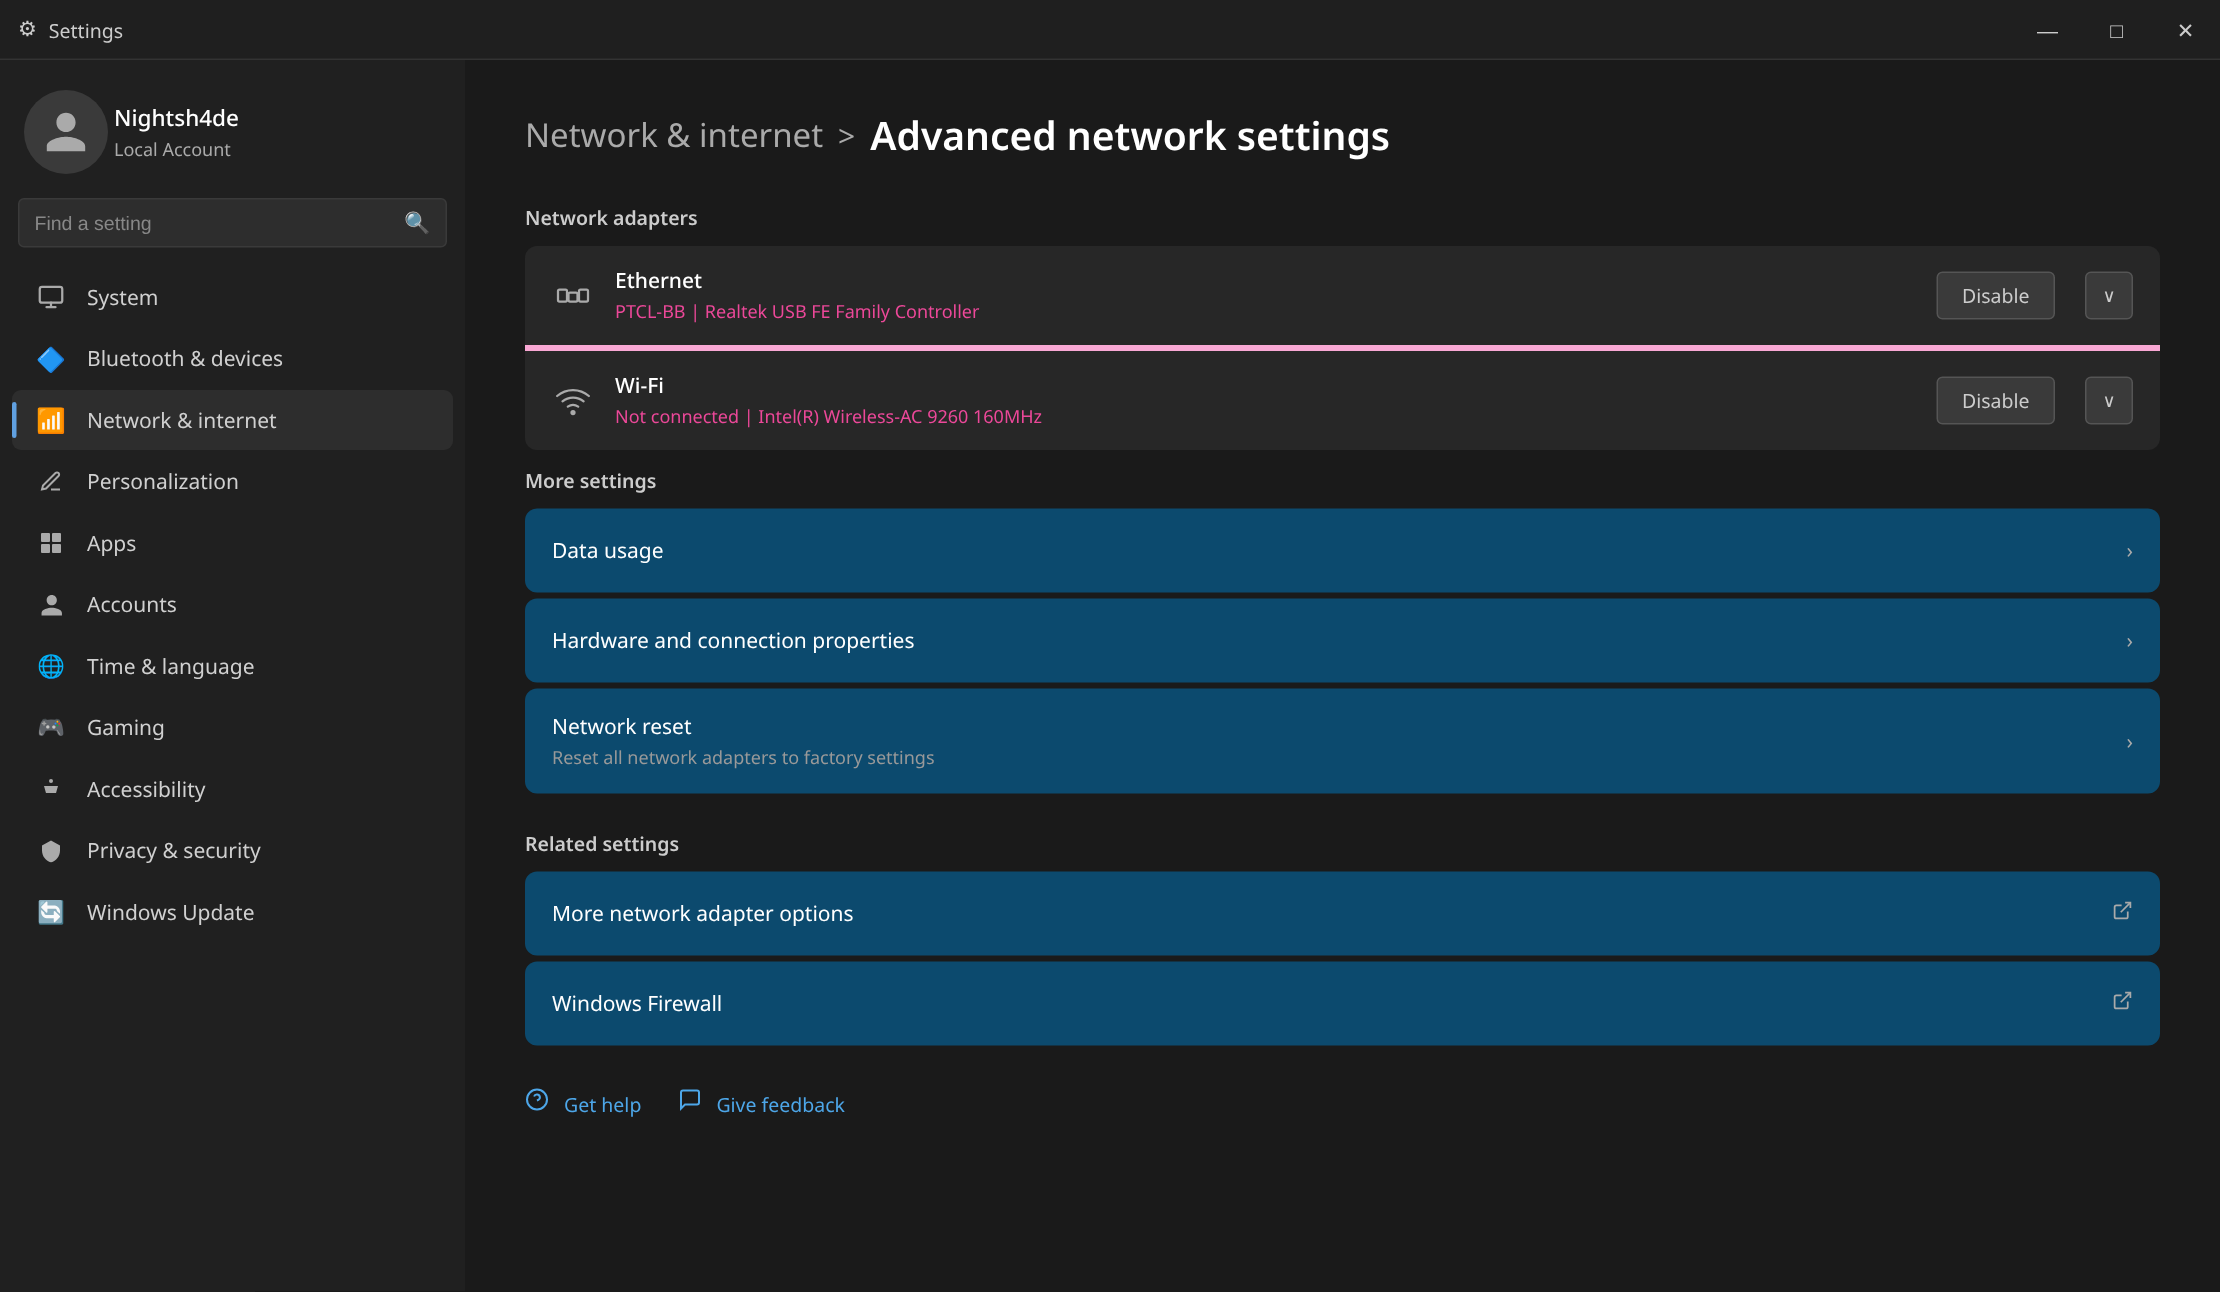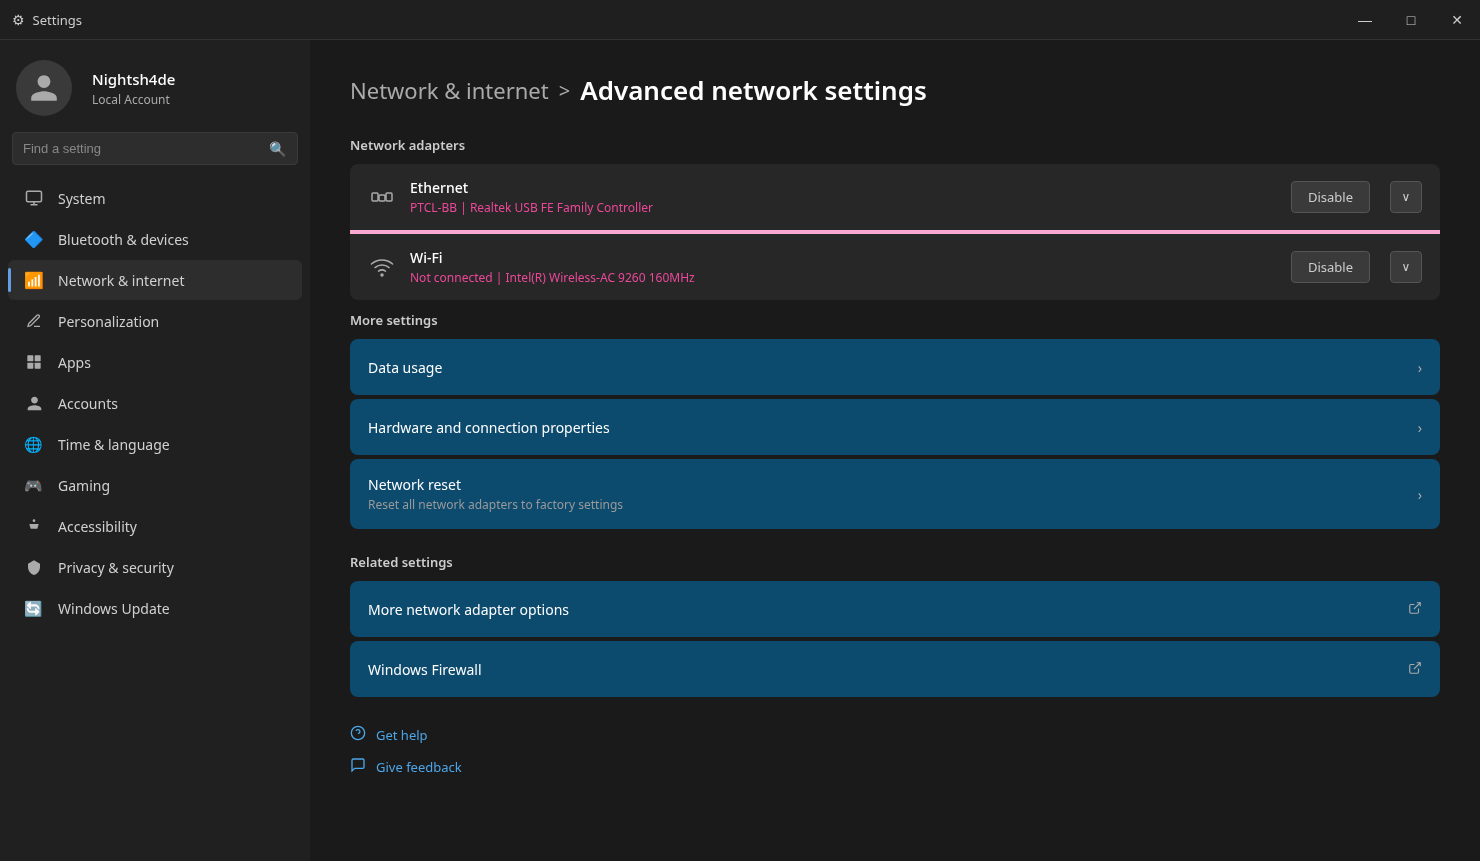--- a/index.html
+++ b/index.html
@@ -66,21 +66,21 @@
     }
     .sidebar::-webkit-scrollbar { width: 4px; }
     .sidebar::-webkit-scrollbar-track { background: transparent; }
     .sidebar::-webkit-scrollbar-thumb { background: #555; border-radius: 2px; }
 
     
     .profile-section {
       padding: 20px 16px 16px 16px;
       display: flex;
       align-items: center;
-      gap: 20px;
+      gap: 4px;
     }
     .profile-avatar {
       width: 56px;
       height: 56px;
       border-radius: 50%;
       background: #3a3a3a;
       display: flex;
       align-items: center;
       justify-content: center;
       flex-shrink: 0;
@@ -293,22 +293,22 @@
     }
     .external-icon {
       color: #aaa;
       font-size: 14px;
     }
 
     
     .footer-links {
       margin-top: 24px;
       display: flex;
-      flex-direction: column;
-      gap: 4px;
+      flex-direction: row;
+      gap: 24px;
     }
     .footer-link {
       display: flex;
       align-items: center;
       gap: 10px;
       color: #4da6e8;
       font-size: 13px;
       cursor: pointer;
       padding: 4px 0;
     }

